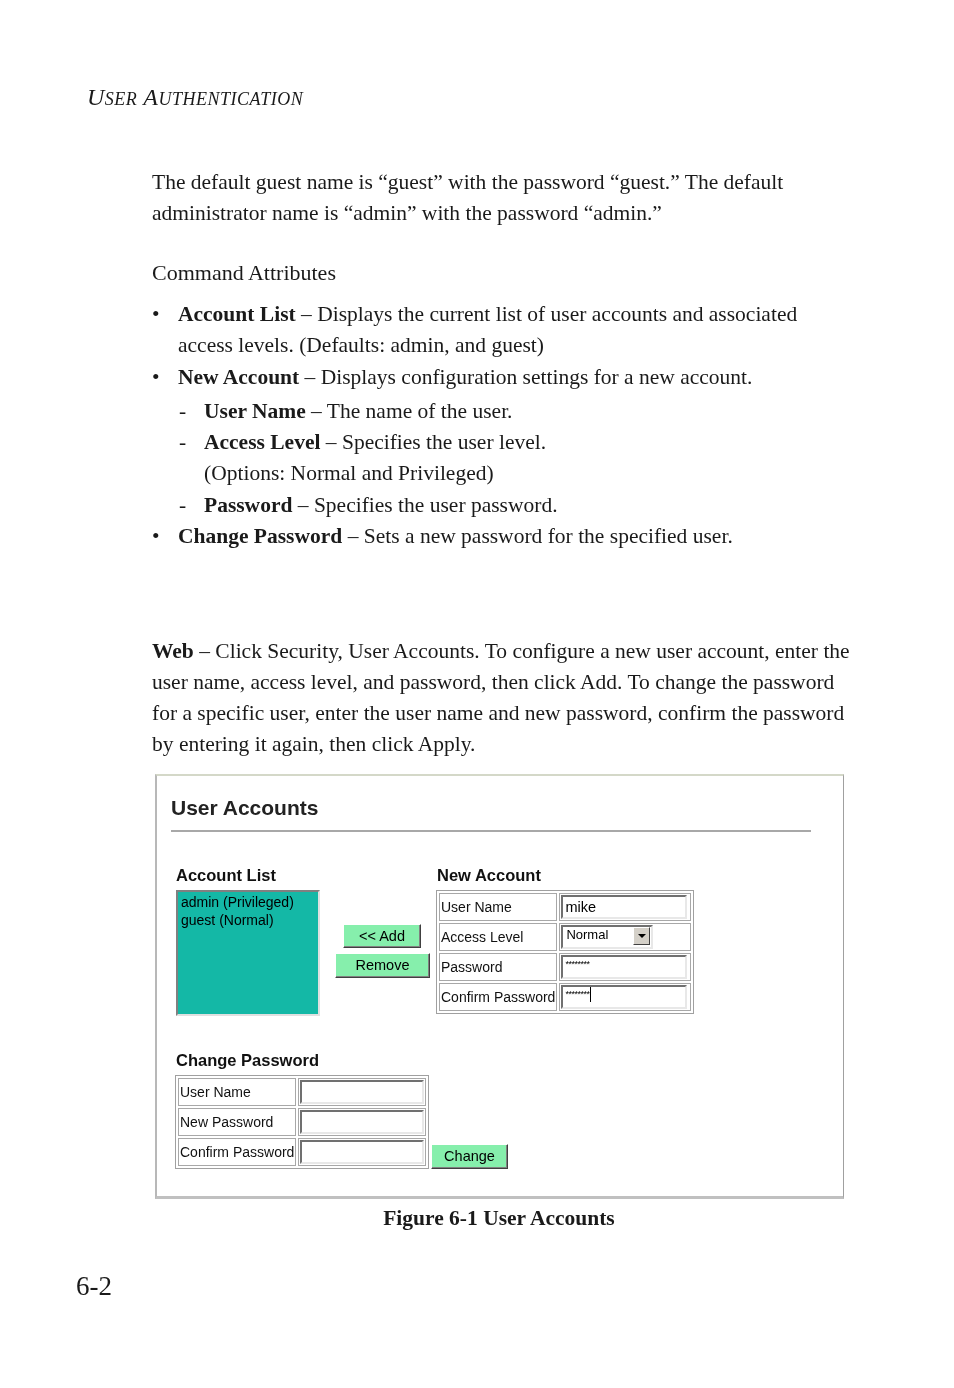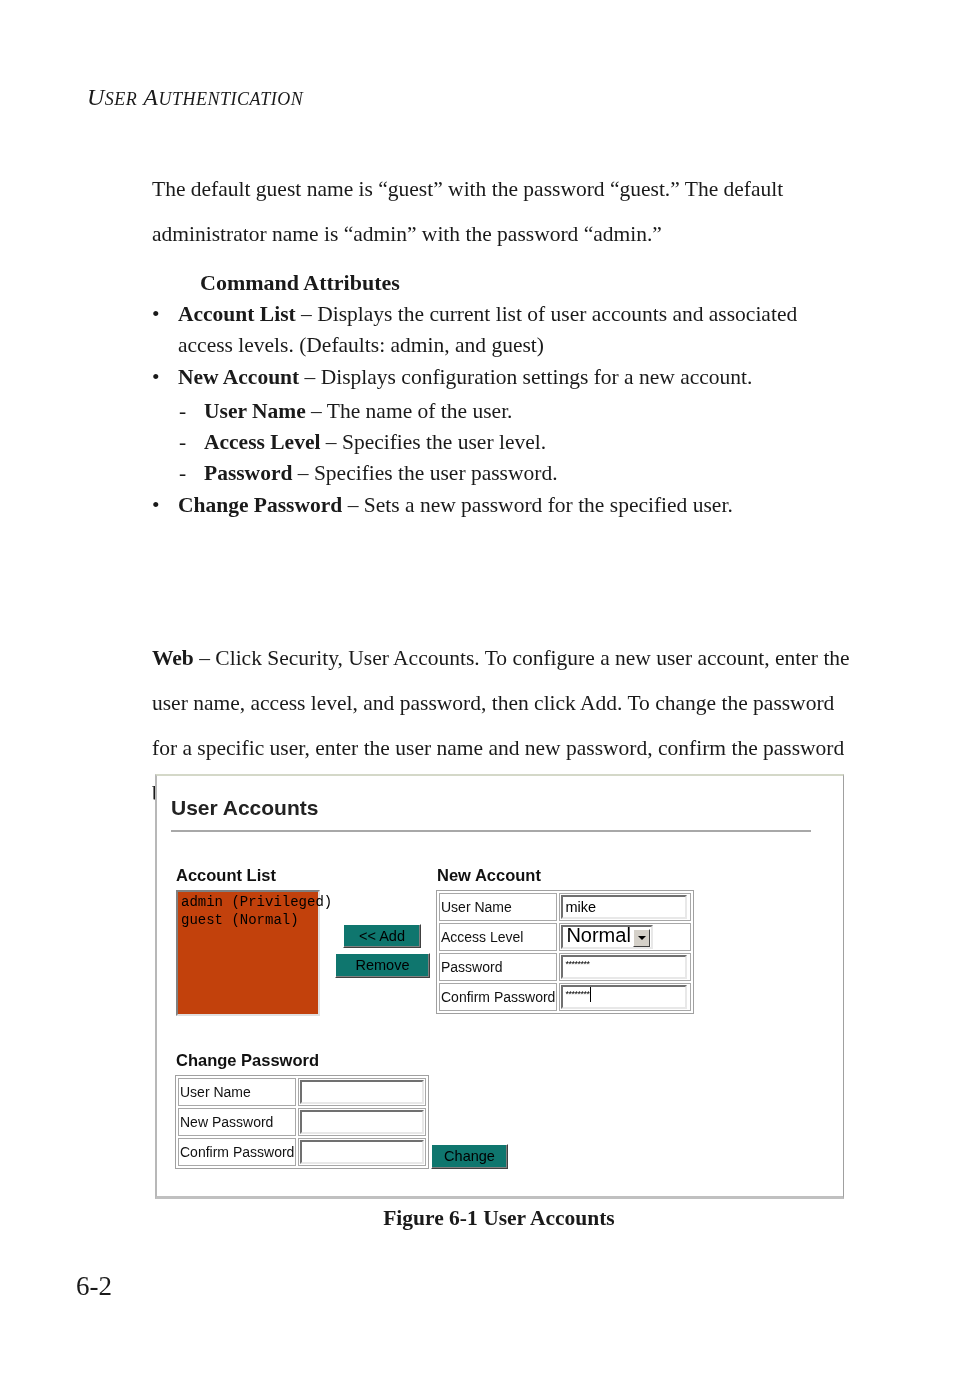--- a/index.html
+++ b/index.html
@@ -1,63 +1,63 @@
 <!DOCTYPE html>
 <html><head>
 <meta charset="utf-8">
 <style>
   html, body { margin: 0; padding: 0; background: #ffffff; }
   body { width: 954px; height: 1388px; position: relative; overflow: hidden;
          font-family: "Liberation Serif", "DejaVu Serif", serif; color: #1a1a1a; }
   .header { position: absolute; left: 87px; top: 84px; font-size: 22px; font-style: italic; letter-spacing: 0.5px; }
   .header .cap { font-size: 24px; }
   .header .sc { font-size: 18px; }
-  .para { position: absolute; left: 152px; width: 700px; font-size: 21.5px; line-height: 45px; }
+  .para { position: absolute; left: 152px; width: 700px; font-size: 21.5px; line-height: 31px; }
   .p1 { top: 167px; }
-  .h2 { position: absolute; left: 152px; top: 270px; font-size: 22px; font-weight: bold; margin-left: 48px; }
+  .h2 { position: absolute; left: 152px; top: 260px; font-size: 22px; font-weight: normal; }
   .list { position: absolute; left: 152px; top: 299px; width: 700px; font-size: 21.5px; line-height: 31.3px; }
   .li { position: relative; padding-left: 26px; }
   .li .bullet { position: absolute; left: 0; top: 0; }
   .sub { position: relative; padding-left: 52px; }
   .sub .dash { position: absolute; left: 27px; top: 0; }
   .sub.spaced { margin-top: 3px; }
   .p2 { top: 636px; }
   b { font-weight: bold; }
 
   
   .figure { position: absolute; left: 155px; top: 774px; width: 686px; height: 420px;
             border: 1px solid #a0a0a0; border-top: 2px solid #d4d8c8; border-left: 2px solid #b8b8b8;
             border-bottom: 3px solid #c0c0c0; background: #fff;
             font-family: "Liberation Sans", "DejaVu Sans", sans-serif; color: #000; }
   .fig-title { position: absolute; left: 14px; top: 20px; font-size: 21px; font-weight: bold; color: #222; }
   .fig-rule { position: absolute; left: 14px; top: 54px; width: 640px; height: 0; border-top: 2px solid #a8a8a8; }
   .sec-title { position: absolute; font-size: 16.5px; font-weight: bold; color: #111; }
   .acct-list { position: absolute; left: 19px; top: 114px; width: 144px; height: 126px;
-               border: 2px solid; border-color: #808080 #e0e0e0 #e0e0e0 #808080; background: #c2410c;
-               font-size: 14px; line-height: 18px; padding: 1px 3px; box-sizing: border-box; font-family: Liberation Mono, monospace; }
+               border: 2px solid; border-color: #808080 #e0e0e0 #e0e0e0 #808080; background: #14b8a6;
+               font-size: 14px; line-height: 18px; padding: 1px 3px; box-sizing: border-box; }
   .acct-list div { white-space: nowrap; }
-  .btn { position: absolute; background: #0f766e; border: 1px solid; border-color: #ffffff #404040 #404040 #ffffff;
+  .btn { position: absolute; background: #86efac; border: 1px solid; border-color: #ffffff #404040 #404040 #ffffff;
          box-shadow: inset -1px -1px 0 #808080; font-size: 14.5px; text-align: center; color: #000;
          font-family: "Liberation Sans", "DejaVu Sans", sans-serif; padding: 0; cursor: pointer; }
   .btn-add { left: 186px; top: 148px; width: 78px; height: 24px; line-height: 22px; }
   .btn-remove { left: 178px; top: 177px; width: 95px; height: 25px; line-height: 23px; }
   .btn-change { left: 274px; top: 368px; width: 77px; height: 25px; line-height: 23px; }
   table.form { position: absolute; border-collapse: separate; border-spacing: 2px; border: 1px solid #a0a0a0; background: #fff; }
   table.form td { border: 1px solid #a8a8a8; height: 26px; padding: 0 1px; font-size: 14px; white-space: nowrap; }
   table.form td.lbl { color: #111; }
   .tbox { display: block; height: 20px; border: 2px solid; border-color: #707070 #e8e8e8 #e8e8e8 #707070;
           background: #fff; font-size: 14.5px; line-height: 20px; padding: 0 2px; box-sizing: content-box; overflow: hidden; }
   .newacct { left: 279px; top: 114px; }
   .newacct td.val { width: 128px; }
   .newacct .tbox { width: 118px; }
   .chgpw { left: 18px; top: 299px; }
   .chgpw td.val { width: 124px; }
   .chgpw .tbox { width: 116px; }
-  .select { display: inline-flex; align-items: flex-end; height: 20px; border: 2px solid; border-color: #707070 #e8e8e8 #e8e8e8 #707070;
-            background: #fff; font-size: 20px; width: 88px; box-sizing: content-box; position: relative; }
+  .select { display: inline-flex; align-items: flex-start; height: 20px; border: 2px solid; border-color: #707070 #e8e8e8 #e8e8e8 #707070;
+            background: #fff; font-size: 13px; width: 88px; box-sizing: content-box; position: relative; }
   .select .sel-val { padding-left: 3px; flex: 1; }
   .select .arrow { width: 15px; height: 16px; background: #d4d0c8; border: 1px solid; border-color: #fff #404040 #404040 #fff;
                    display: flex; align-items: center; justify-content: center; margin-right: 1px; }
   .select .arrow span { width: 0; height: 0; border-left: 4px solid transparent; border-right: 4px solid transparent; border-top: 4px solid #000; }
   .pw { font-size: 9px; letter-spacing: -0.5px; line-height: 14px; }
   .caret { display: inline-block; width: 1px; height: 15px; background: #000; vertical-align: middle; margin-left: 1px; }
   .caption { position: absolute; left: 0; width: 998px; top: 1206px; text-align: center; font-size: 21.5px; font-weight: bold; }
   .pagenum { position: absolute; left: 76px; top: 1271px; font-size: 27px; }
 </style>
 </head>
@@ -78,20 +78,21 @@
     <span class="bullet">•</span>
     <b>New Account</b><span> – Displays configuration settings for a new account.</span>
   </div>
   <div class="sub spaced">
     <span class="dash">-</span>
     <b>User Name</b><span> – The name of the user.</span><br>
   </div>
   <div class="sub">
     <span class="dash">-</span>
     <b>Access Level</b><span> – Specifies the user level.</span><br>
+    <span>(Options: Normal and Privileged)</span>
   </div>
   <div class="sub">
     <span class="dash">-</span>
     <b>Password</b><span> – Specifies the user password.</span><br>
   </div>
   <div class="li">
     <span class="bullet">•</span>
     <b>Change Password</b><span> – Sets a new password for the specified user.</span>
   </div>
 </div>

